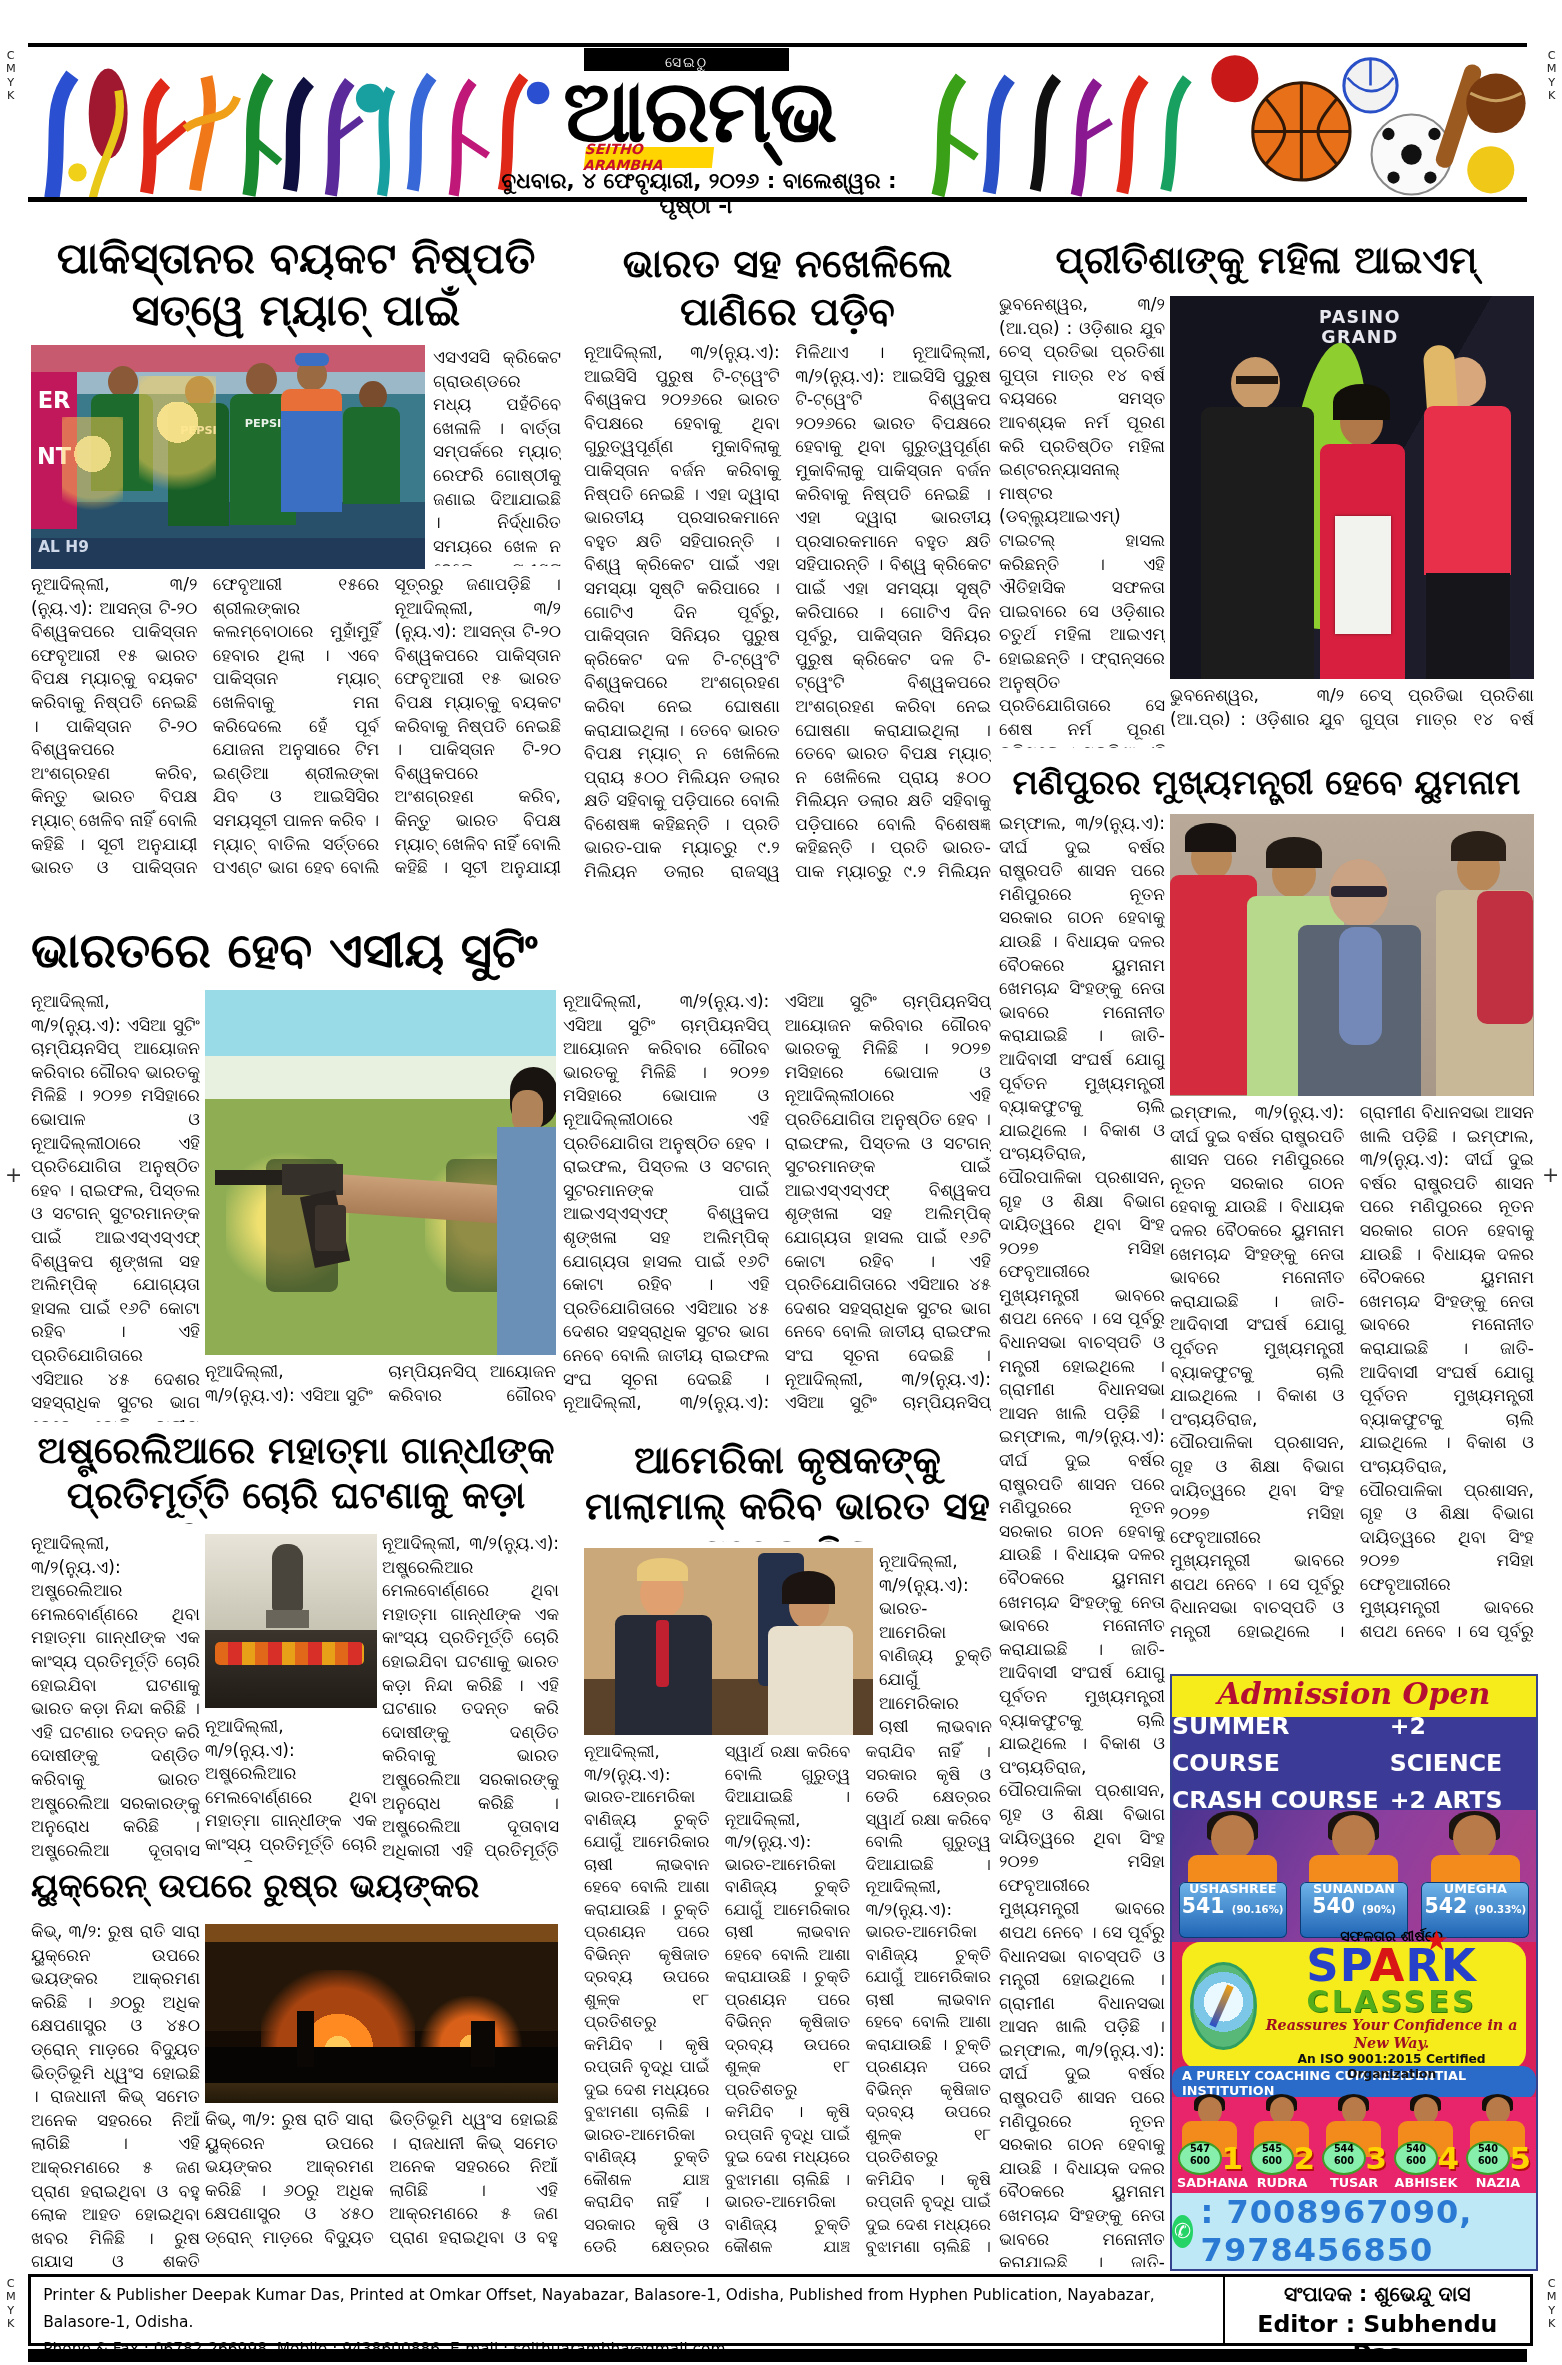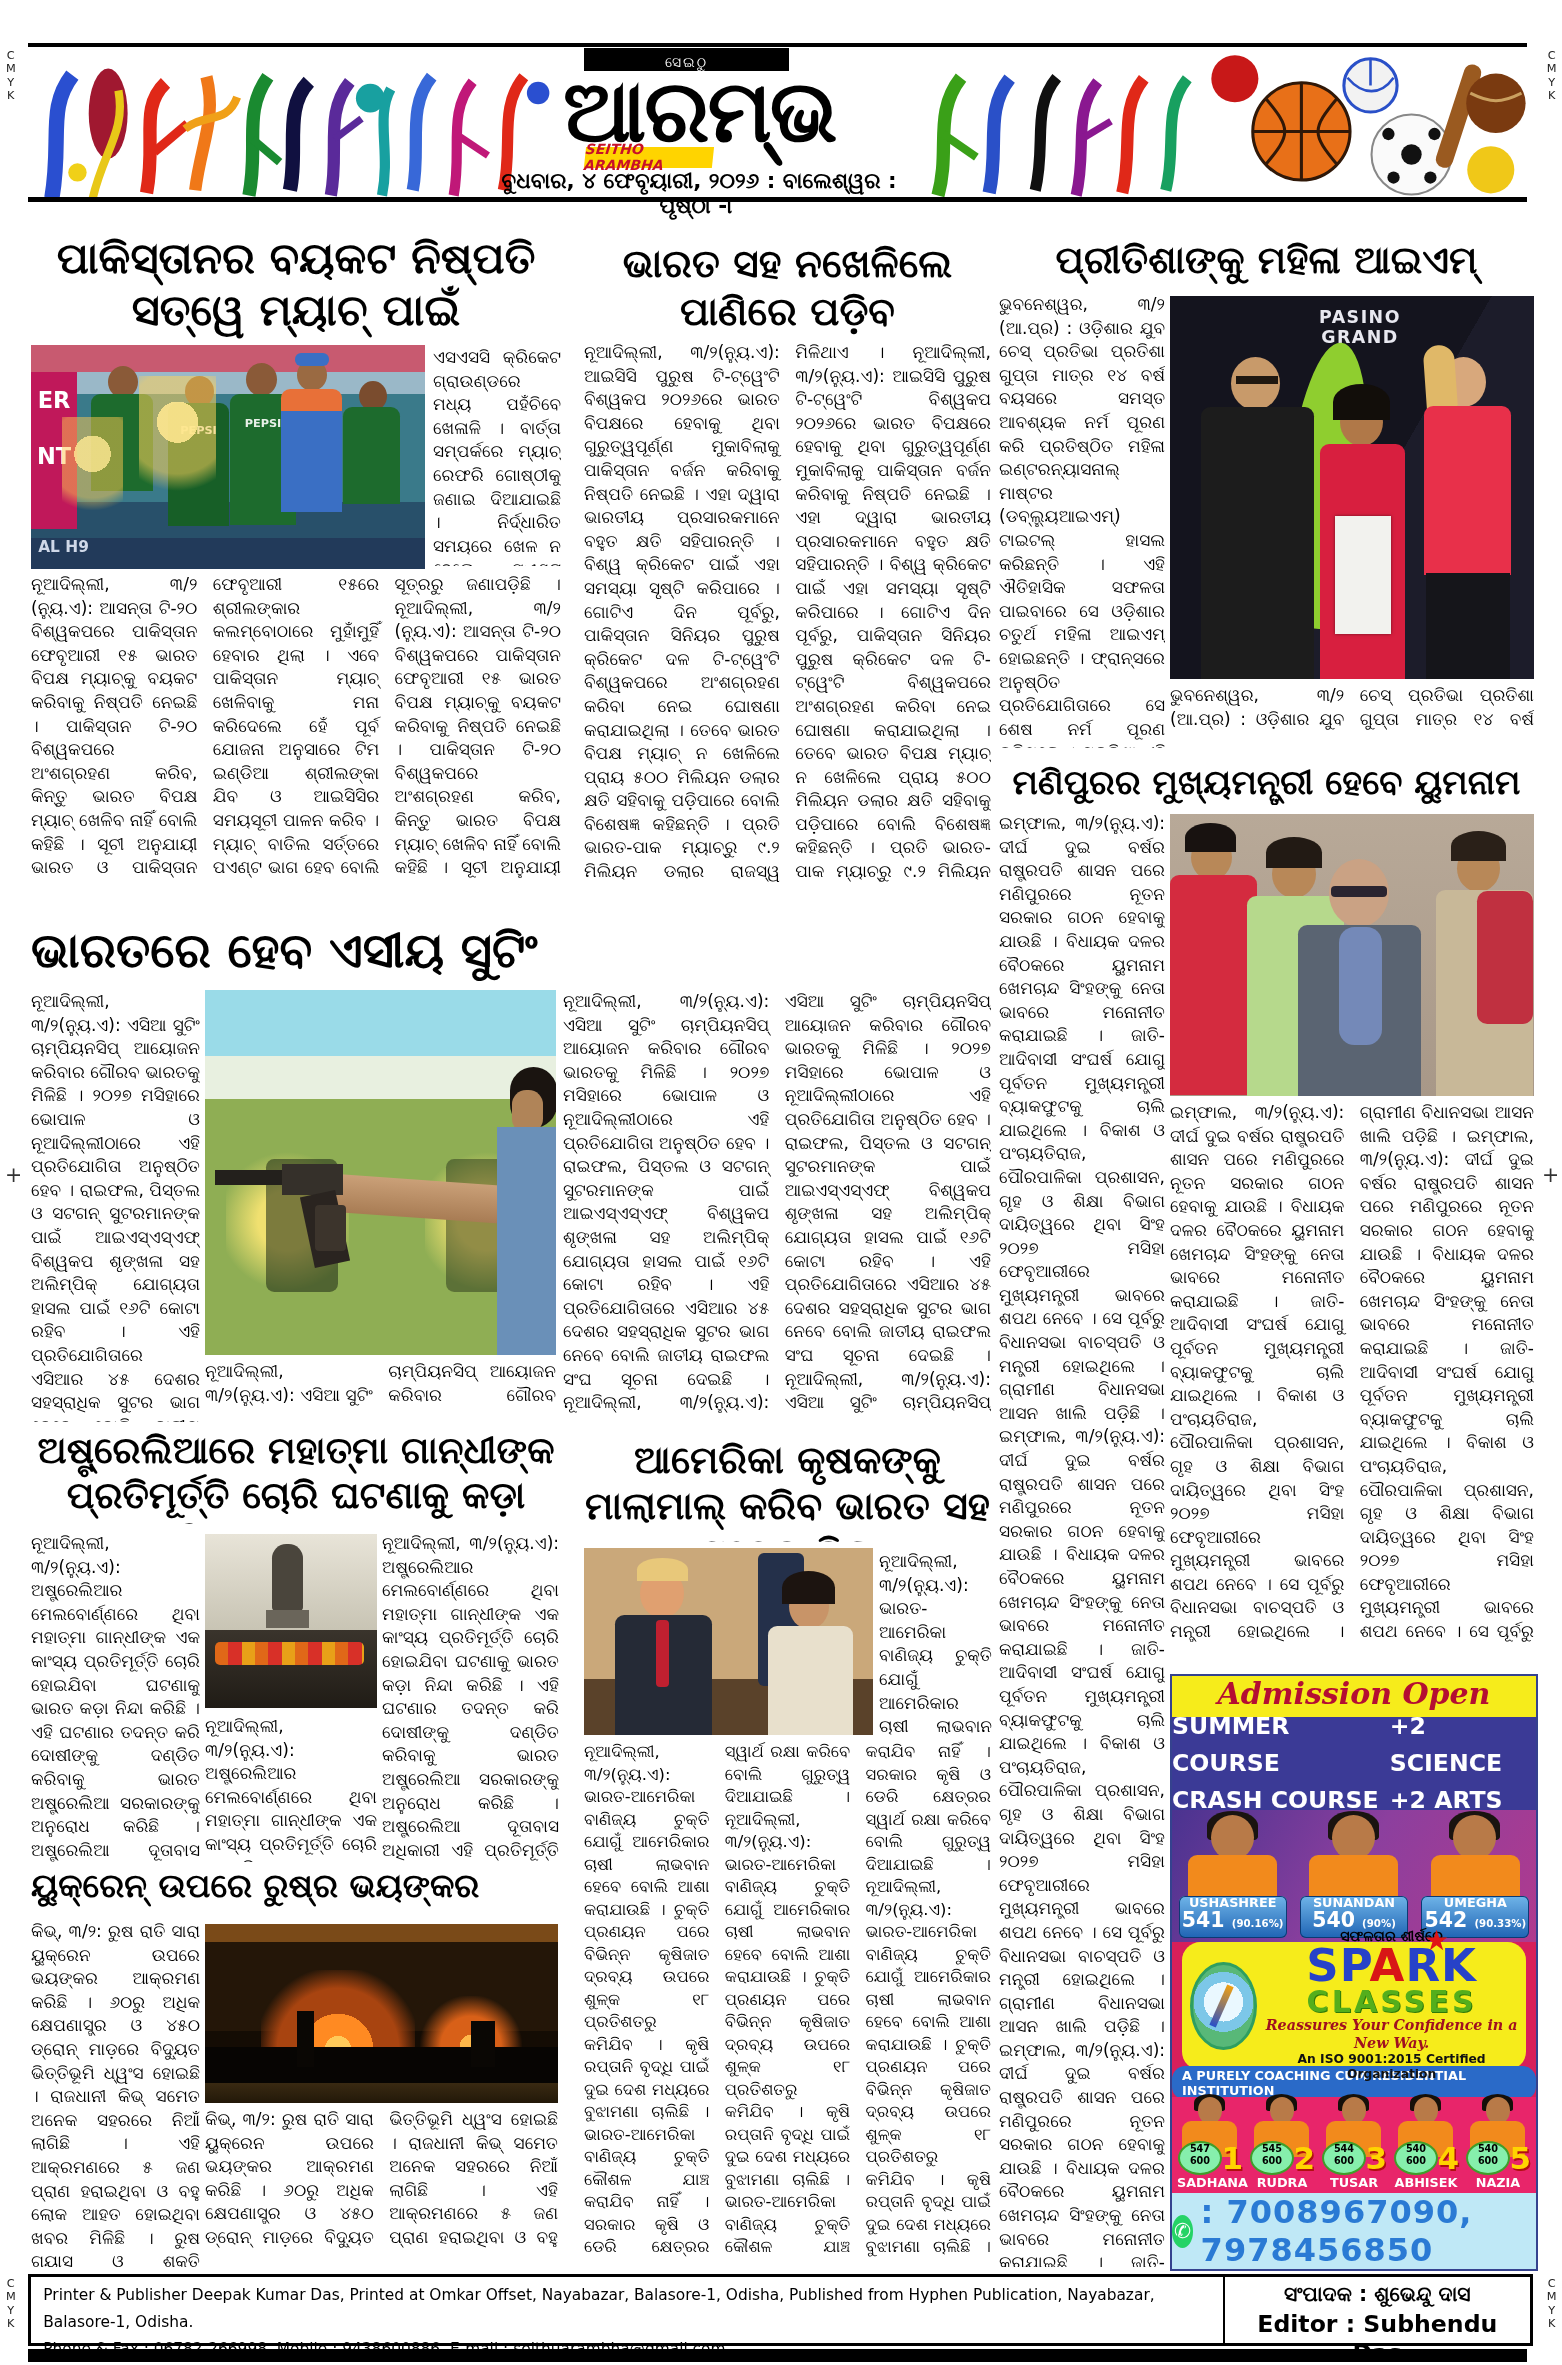--- a/index.html
+++ b/index.html
@@ -39,21 +39,21 @@
   #ad .adrow1 span{font-family:"DejaVu Serif",serif;font-style:italic;font-weight:bold;
                    font-size:30px;color:#b40e32;}
   #ad .adrow2{height:93px;background:#3b3a96;color:#fff;display:flex;align-items:center;
               justify-content:space-around;font-weight:bold;font-size:23.6px;line-height:37px;}
   #ad .adrow3{height:142px;background:linear-gradient(120deg,#4a3390,#8c3f9e,#b03a8e);
               display:flex;justify-content:space-around;align-items:flex-end;padding-bottom:4.1px;}
   .topper{position:relative;width:108px;height:123px;}
   .topper .head{left:32px;top:0;width:43px;height:45px;background:#b87a48;}
   .topper .hair{position:absolute;left:28px;top:-4.1px;width:51px;height:29px;border-radius:50% 50% 10% 10%;background:#1a1410;}
   .topper .torso{left:9.2px;top:40px;width:89px;height:53px;background:#f28a1c;}
-  .plate{position:absolute;left:0;bottom:0;width:108px;height:42px;border-radius:6.1px;
+  .plate{position:absolute;left:0;bottom:0;width:108px;height:56px;border-radius:6.1px;
          background:linear-gradient(#6fb4e8,#1f64b4);color:#fff;text-align:center;
          box-shadow:0 0 0 1px #0c3a74 inset;}
   .plate .nm{font-size:12.8px;font-weight:bold;line-height:14.3px;}
   .plate .sc{font-size:20.5px;font-weight:900;line-height:20.5px;}
   .plate .sc small{font-size:10.2px;font-weight:bold;}
   #ad .adrow4{height:136px;background:#d81f5a;display:flex;align-items:center;justify-content:center;}
   .logobox{width:344px;height:128px;background:#f6ec1b;border-radius:18.4px;display:flex;align-items:center;}
   .logocircle{width:61px;height:82px;margin-left:8.2px;border-radius:50%;
               background:radial-gradient(circle at 50% 45%,#eaf8ff 0 36%,#7cc7e8 36% 55%,#58b878 55% 100%);
               border:3.1px solid #2f9e60;position:relative;}

